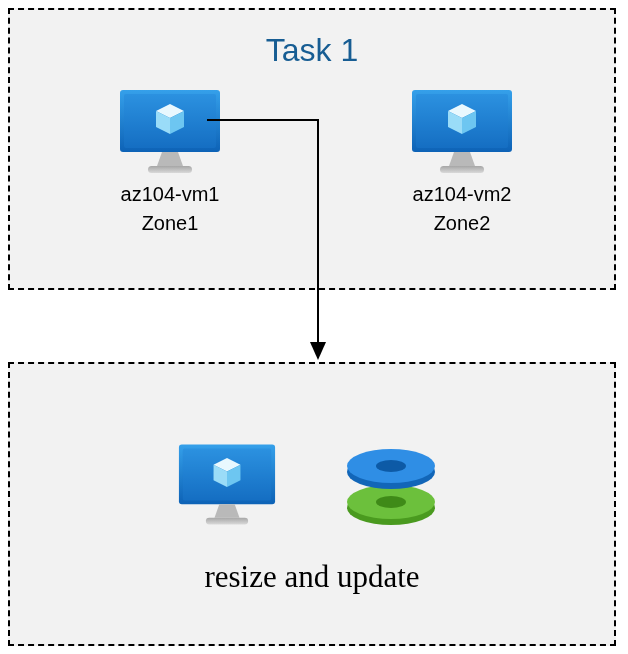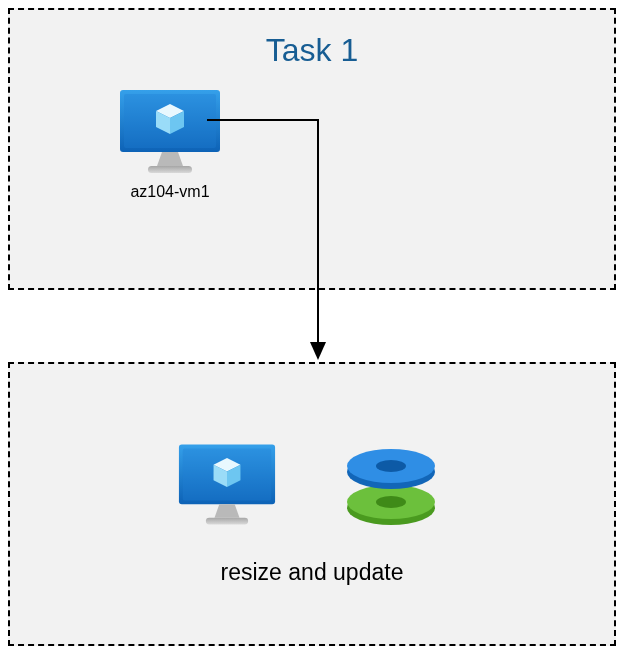--- a/index.html
+++ b/index.html
@@ -42,21 +42,21 @@
     position: absolute;
     width: 180px;
     text-align: center;
   }
   .vm-node .icon-wrap {
     display: inline-block;
     width: 104px;
     height: 88px;
   }
   .vm-label {
-    font-size: 16px;
+    font-size: 20px;
     color: #000000;
     line-height: 1.45;
   }
 
   .node-vm1 { left: 70px;  top: 78px; }
   .node-vm2 { left: 362px; top: 78px; }
 
   .task2-icons {
     position: absolute;
     top: 78px;
@@ -69,22 +69,23 @@
   }
   .task2-icons .icon-wrap {
     display: inline-block;
   }
   .task2-caption {
     position: absolute;
     top: 195px;
     left: 0;
     width: 100%;
     text-align: center;
-    font-size: 23px;
+    font-size: 31px;
     color: #000000;
+    font-family: Liberation Serif, serif;
   }
 
   .arrow-overlay {
     position: absolute;
     left: 0;
     top: 0;
     width: 628px;
     height: 654px;
     pointer-events: none;
   }
@@ -113,22 +114,38 @@
           <rect x="2" y="2" width="100" height="62" rx="3" fill="url(#scr1)"></rect>
           <rect x="6" y="6" width="92" height="54" rx="2" fill="#1f7fd4" opacity="0.35"></rect>
           <polygon points="52,16 66,23 52,30 38,23" fill="#e9f8fe"></polygon>
           <polygon points="38,23 52,30 52,46 38,39" fill="#9adcf8"></polygon>
           <polygon points="66,23 52,30 52,46 66,39" fill="#6dc6f1"></polygon>
           <polygon points="44,64 60,64 65,78 39,78" fill="#b9b9b9"></polygon>
           <rect x="30" y="78" width="44" height="7" rx="3.5" fill="url(#std1)"></rect>
         </svg>
       </span>
       <div class="vm-label">az104-vm1</div>
+      <div class="vm-label">Zone1</div>
     </div>
 
+    <div class="vm-node node-vm2">
+      <span class="icon-wrap">
+        <svg width="104" height="88" viewBox="0 0 104 88">
+          <rect x="2" y="2" width="100" height="62" rx="3" fill="url(#scr1)"></rect>
+          <rect x="6" y="6" width="92" height="54" rx="2" fill="#1f7fd4" opacity="0.35"></rect>
+          <polygon points="52,16 66,23 52,30 38,23" fill="#e9f8fe"></polygon>
+          <polygon points="38,23 52,30 52,46 38,39" fill="#9adcf8"></polygon>
+          <polygon points="66,23 52,30 52,46 66,39" fill="#6dc6f1"></polygon>
+          <polygon points="44,64 60,64 65,78 39,78" fill="#b9b9b9"></polygon>
+          <rect x="30" y="78" width="44" height="7" rx="3.5" fill="url(#std1)"></rect>
+        </svg>
+      </span>
+      <div class="vm-label">az104-vm2</div>
+      <div class="vm-label">Zone2</div>
+    </div>
   </div>
 
   <div class="task-box task2">
 
     <div class="task2-icons">
       <span class="icon-wrap">
         <svg width="100" height="86" viewBox="0 0 104 88">
           <rect x="2" y="2" width="100" height="62" rx="3" fill="url(#scr1)"></rect>
           <rect x="6" y="6" width="92" height="54" rx="2" fill="#1f7fd4" opacity="0.35"></rect>
           <polygon points="52,16 66,23 52,30 38,23" fill="#e9f8fe"></polygon>

